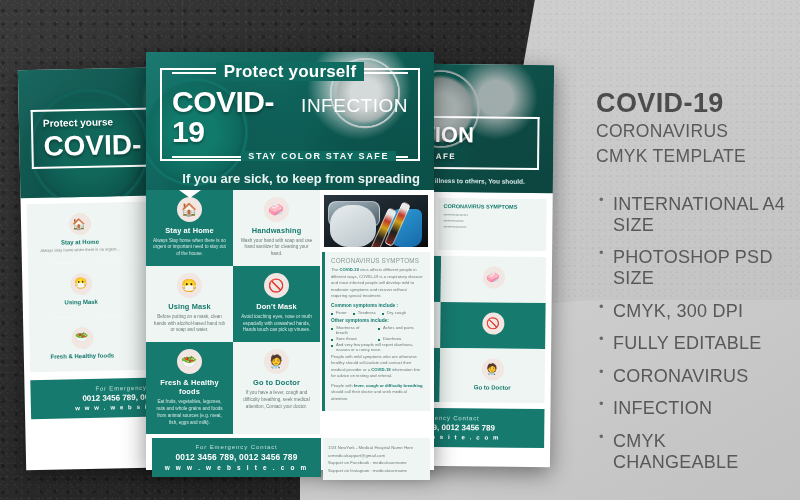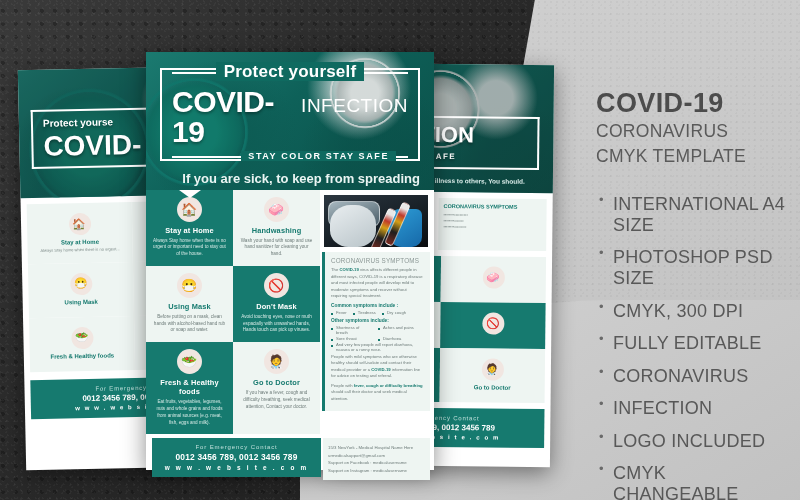--- a/index.html
+++ b/index.html
@@ -437,16 +437,15 @@
   <div class="h1">COVID-19</div>
   <div class="h2">CORONAVIRUS</div>
   <div class="h2">CMYK TEMPLATE</div>
   <ul id="feature-list">
     <li>INTERNATIONAL A4 SIZE</li>
     <li>PHOTOSHOP PSD SIZE</li>
     <li>CMYK, 300 DPI</li>
     <li>FULLY EDITABLE</li>
     <li>CORONAVIRUS</li>
     <li>INFECTION</li>
-    <li>LOGO INCLUDED</li>
     <li>CMYK CHANGEABLE</li>
   </ul>
 </div>
 
 </body></html>

